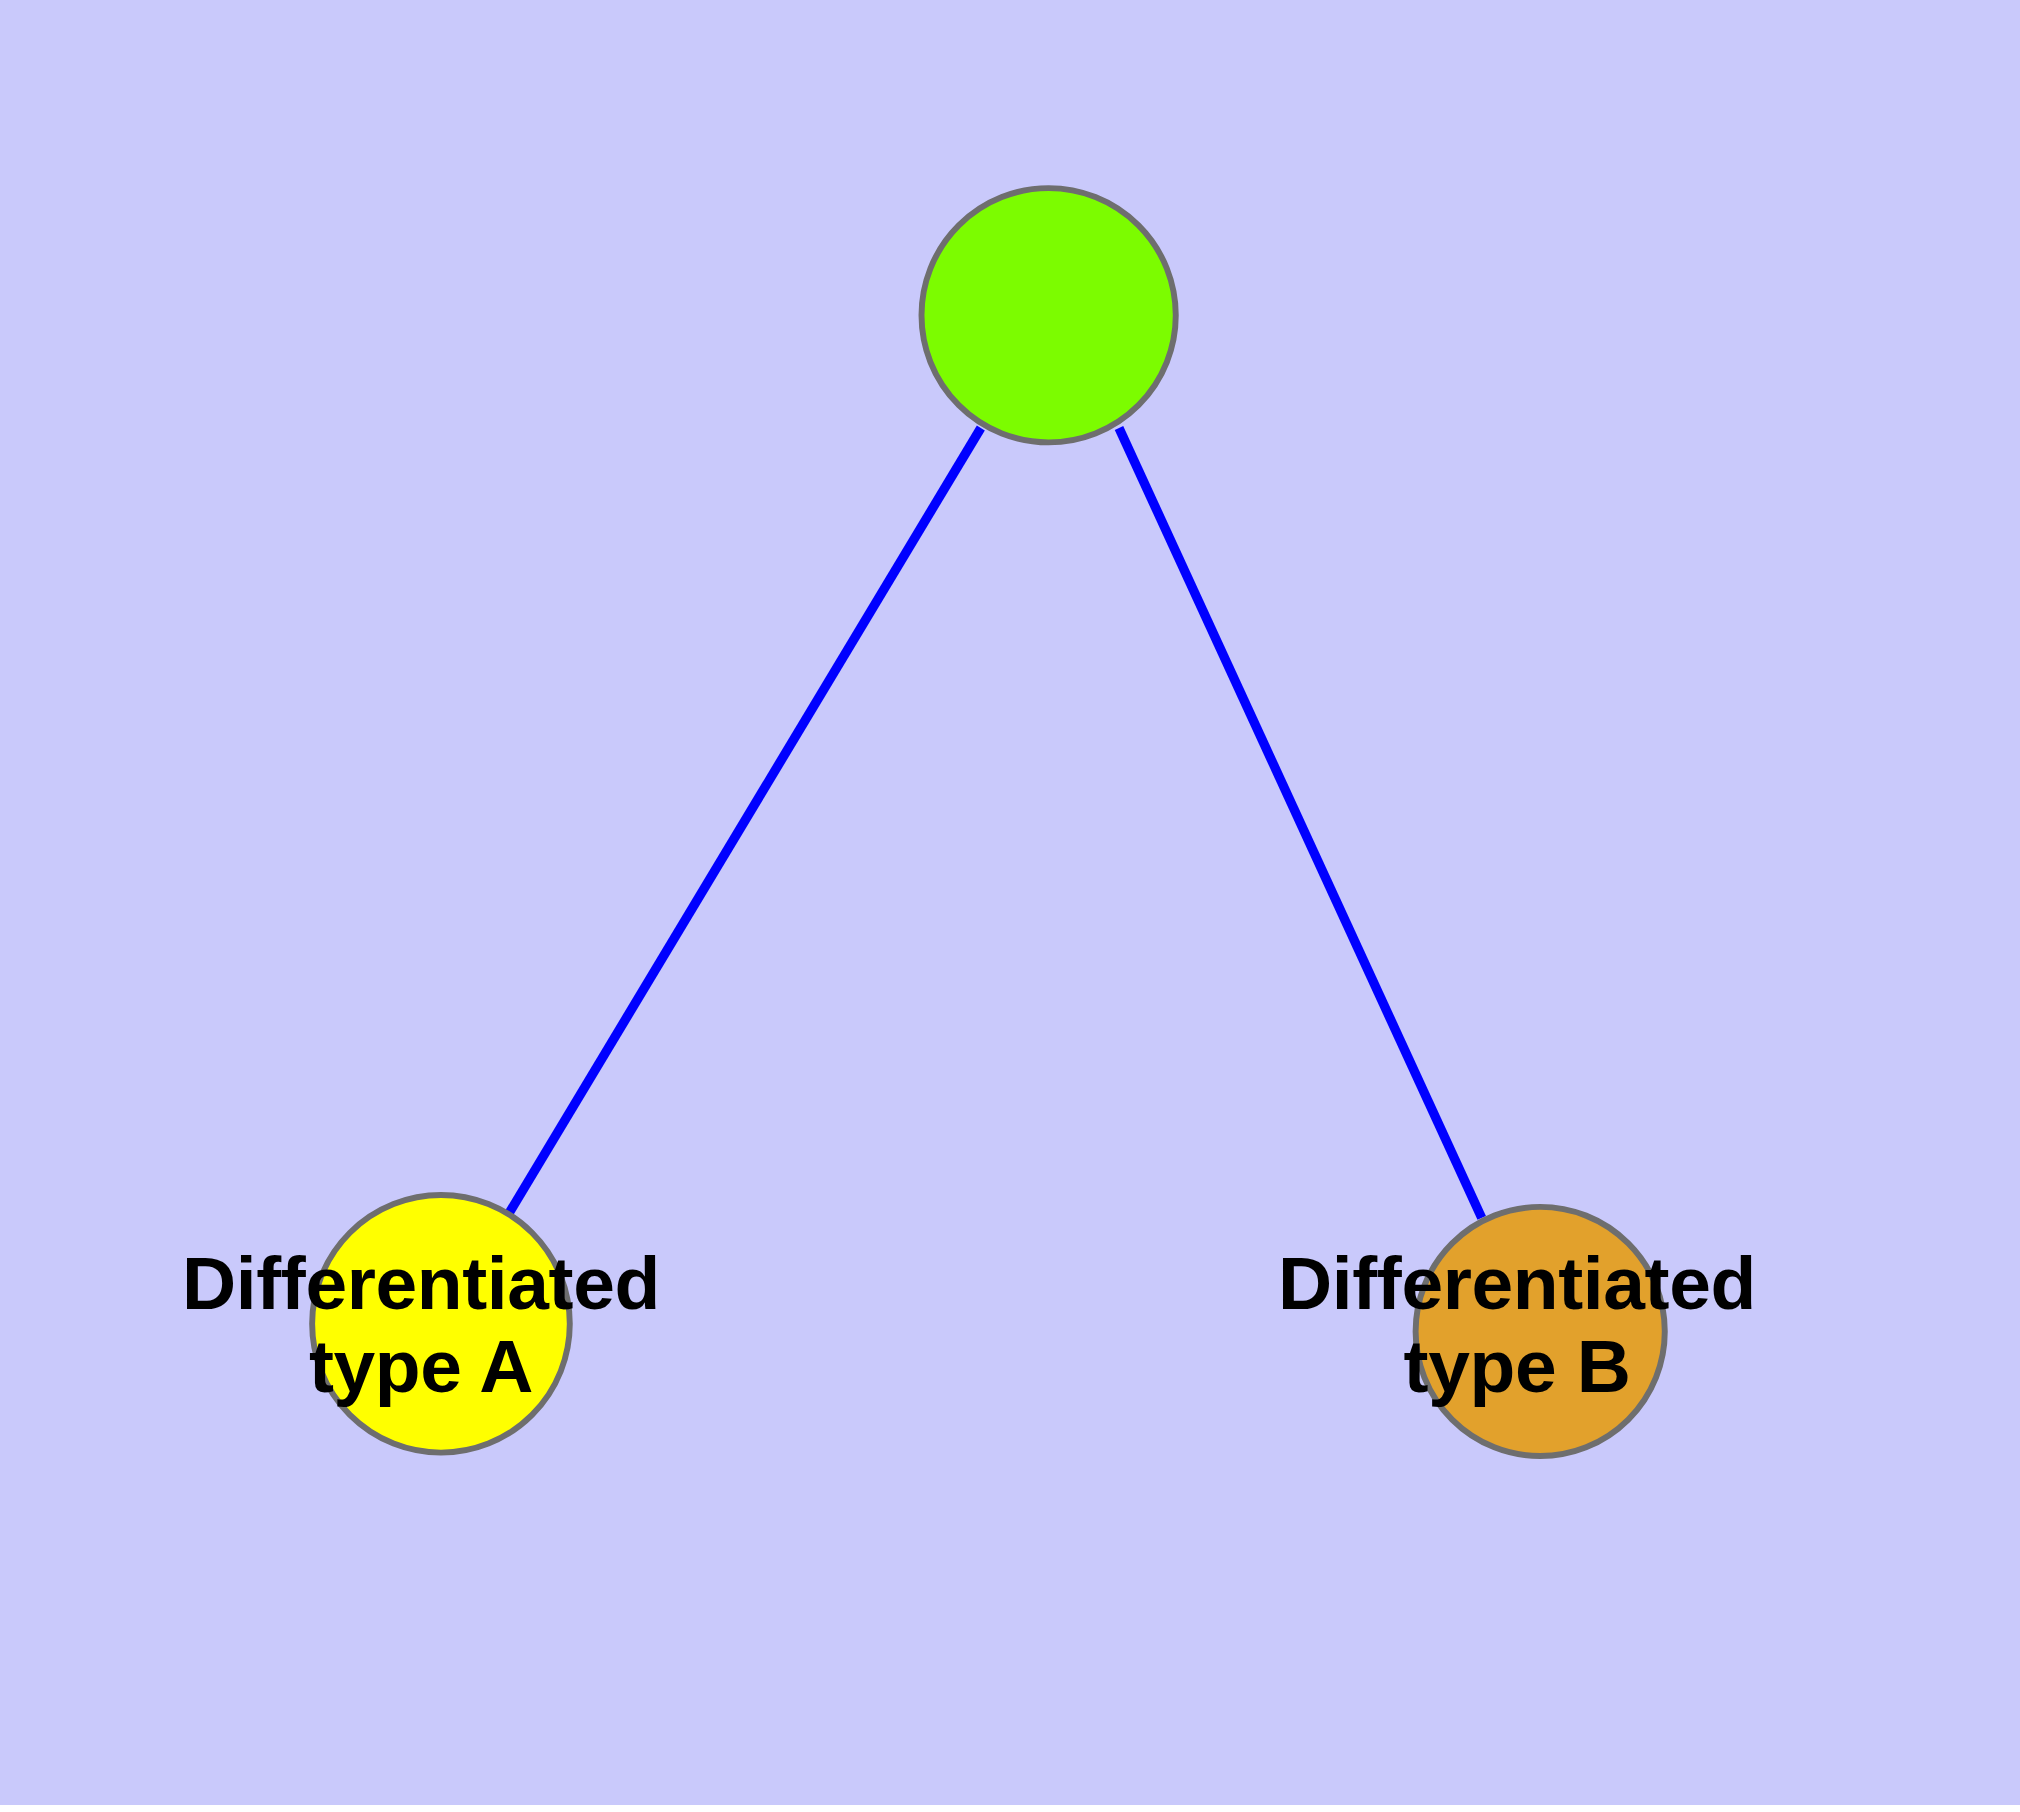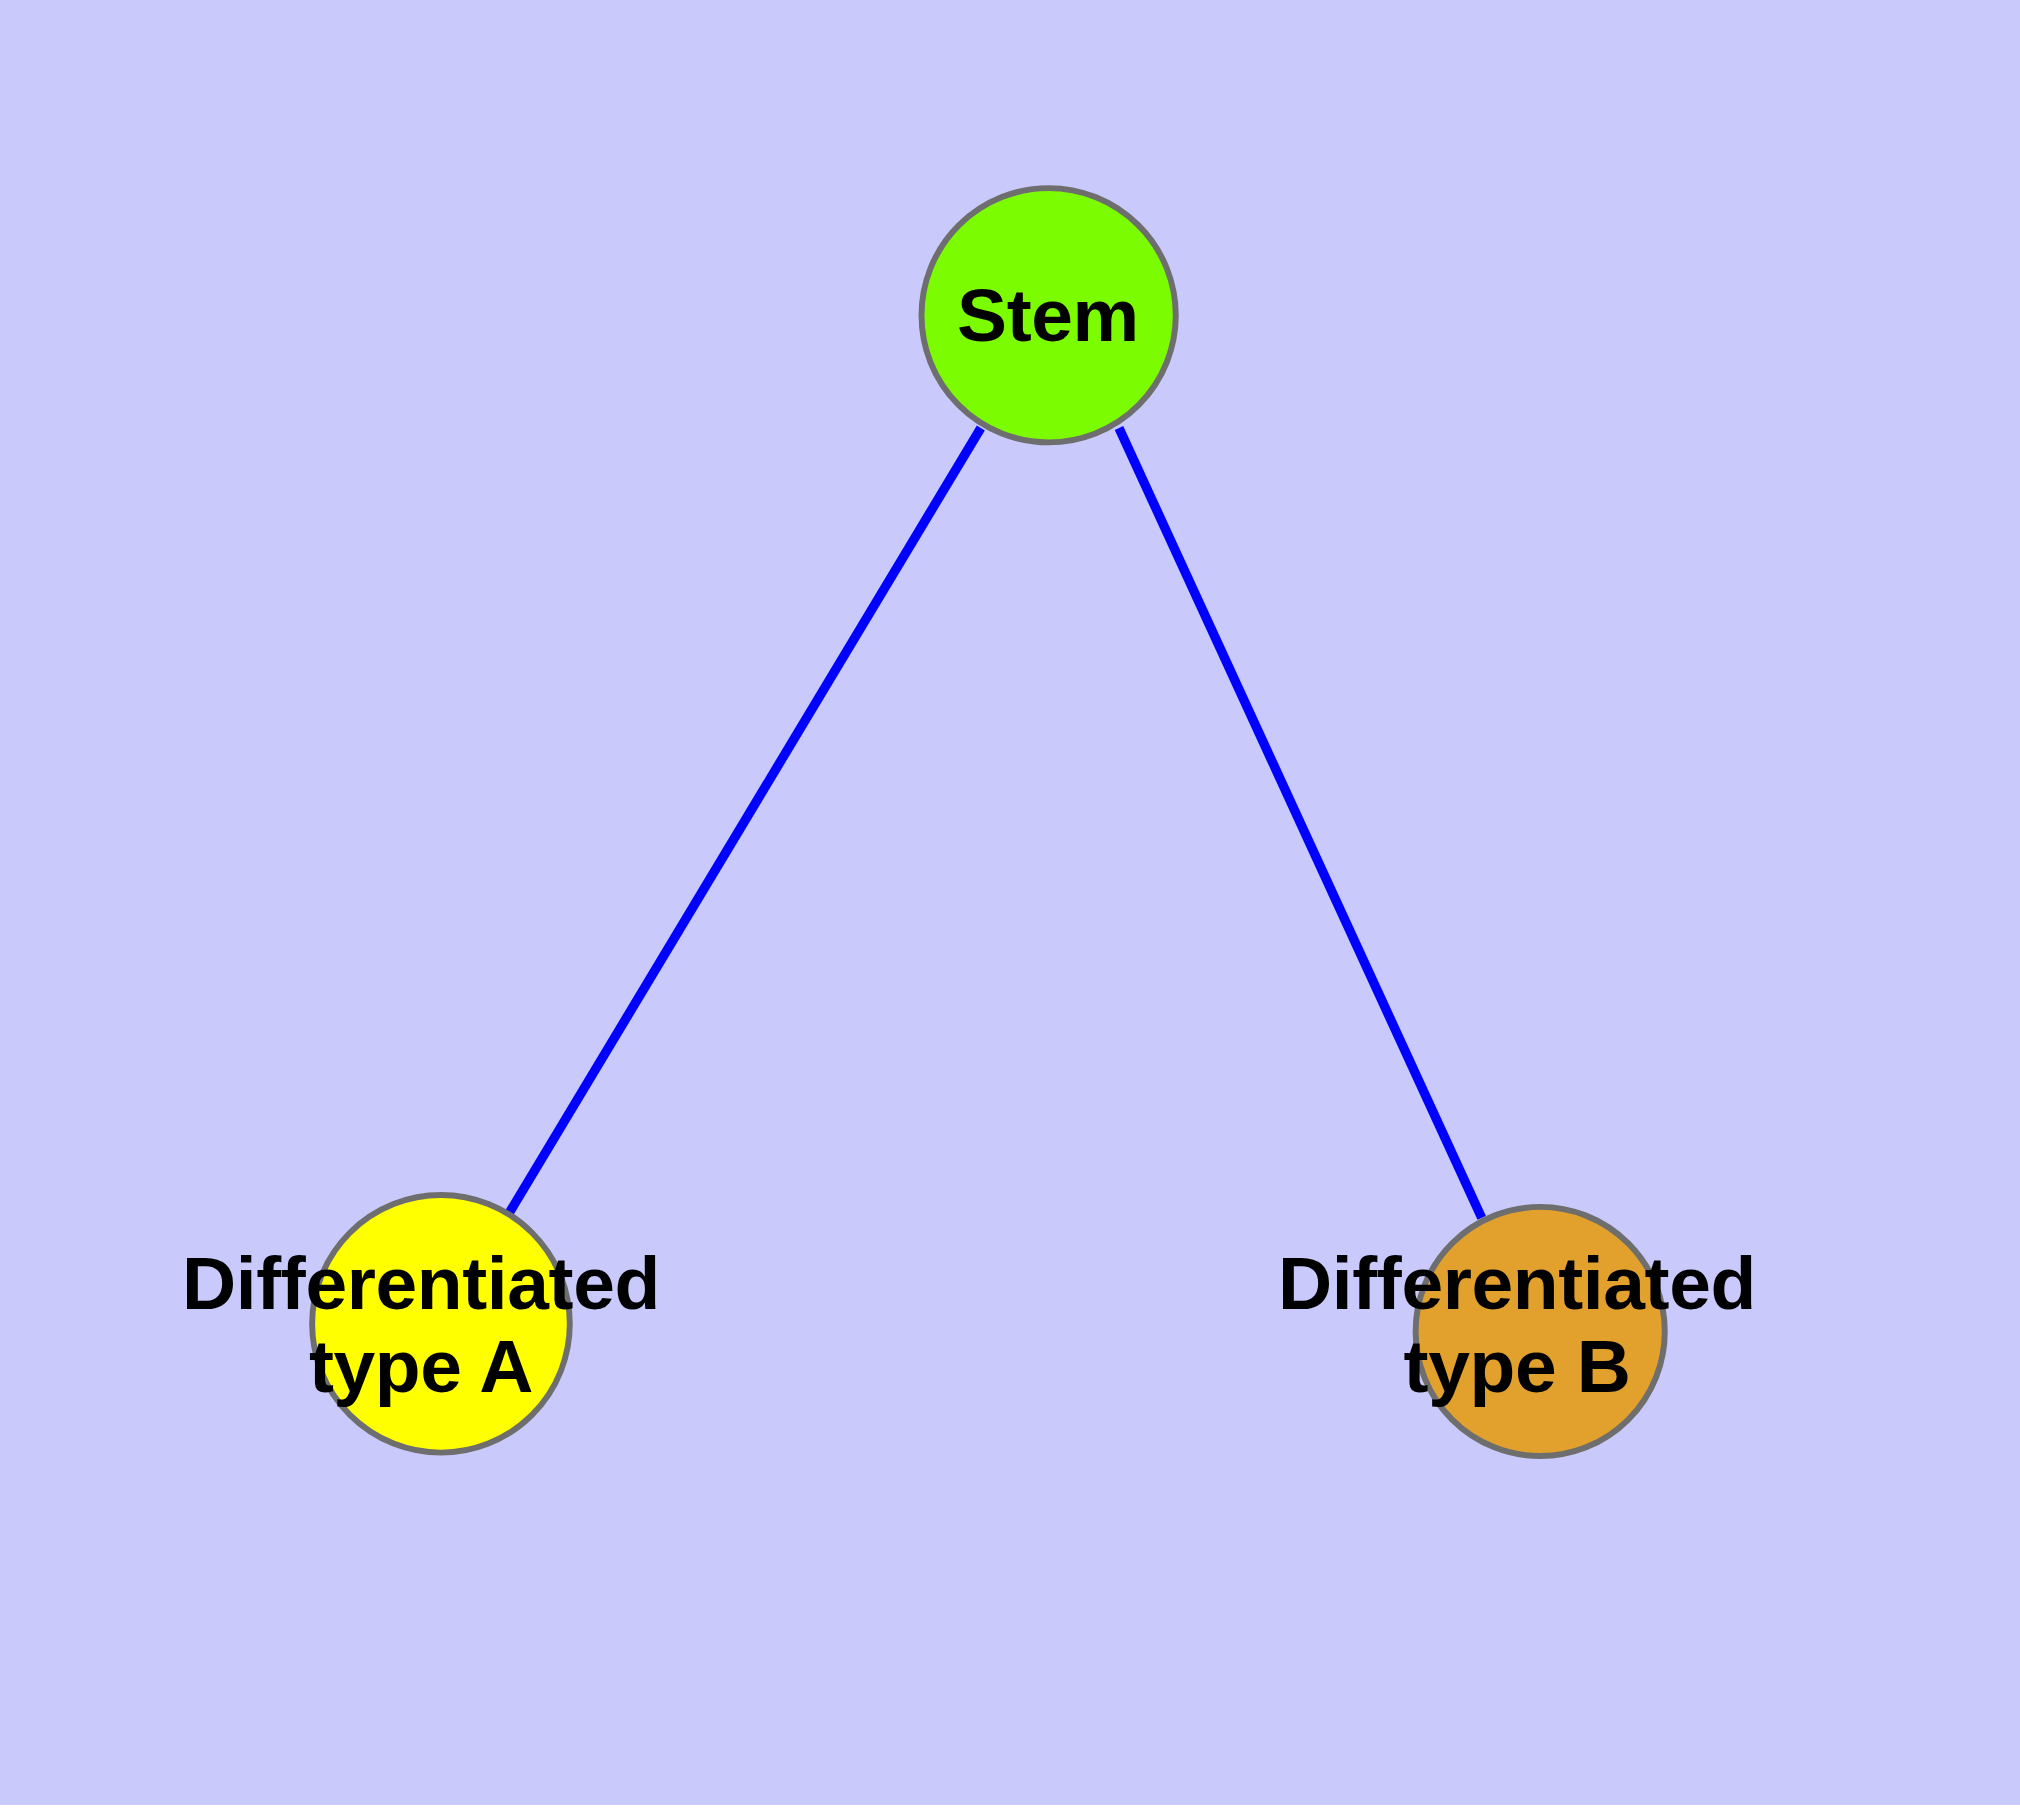--- a/index.html
+++ b/index.html
@@ -56,19 +56,18 @@
         <line x1="1157" y1="505" x2="600" y2="1432" stroke="#0000ff" stroke-width="11" stroke-linecap="butt"></line>
         <line x1="1320" y1="505" x2="1748" y2="1437" stroke="#0000ff" stroke-width="11" stroke-linecap="butt"></line>
       </g>
     <g>
         <circle cx="1237" cy="372" r="150" fill="#7cfc00" stroke="#6e6e6e" stroke-width="7"></circle>
         <circle cx="520" cy="1562" r="152" fill="#ffff00" stroke="#6e6e6e" stroke-width="7"></circle>
         <circle cx="1817" cy="1571" r="147" fill="#e2a12c" stroke="#6e6e6e" stroke-width="7"></circle>
       </g>
   </svg>
 
-<div class="node-label" style="left: 1048px; top: 315px;">Stem</div>
     <div class="node-label" style="left: 421px; top: 1324px;">Differentiated
 type A</div>
     <div class="node-label" style="left: 1517px; top: 1324px;">Differentiated
 type B</div>
   </div>
 
 
 </body></html>

